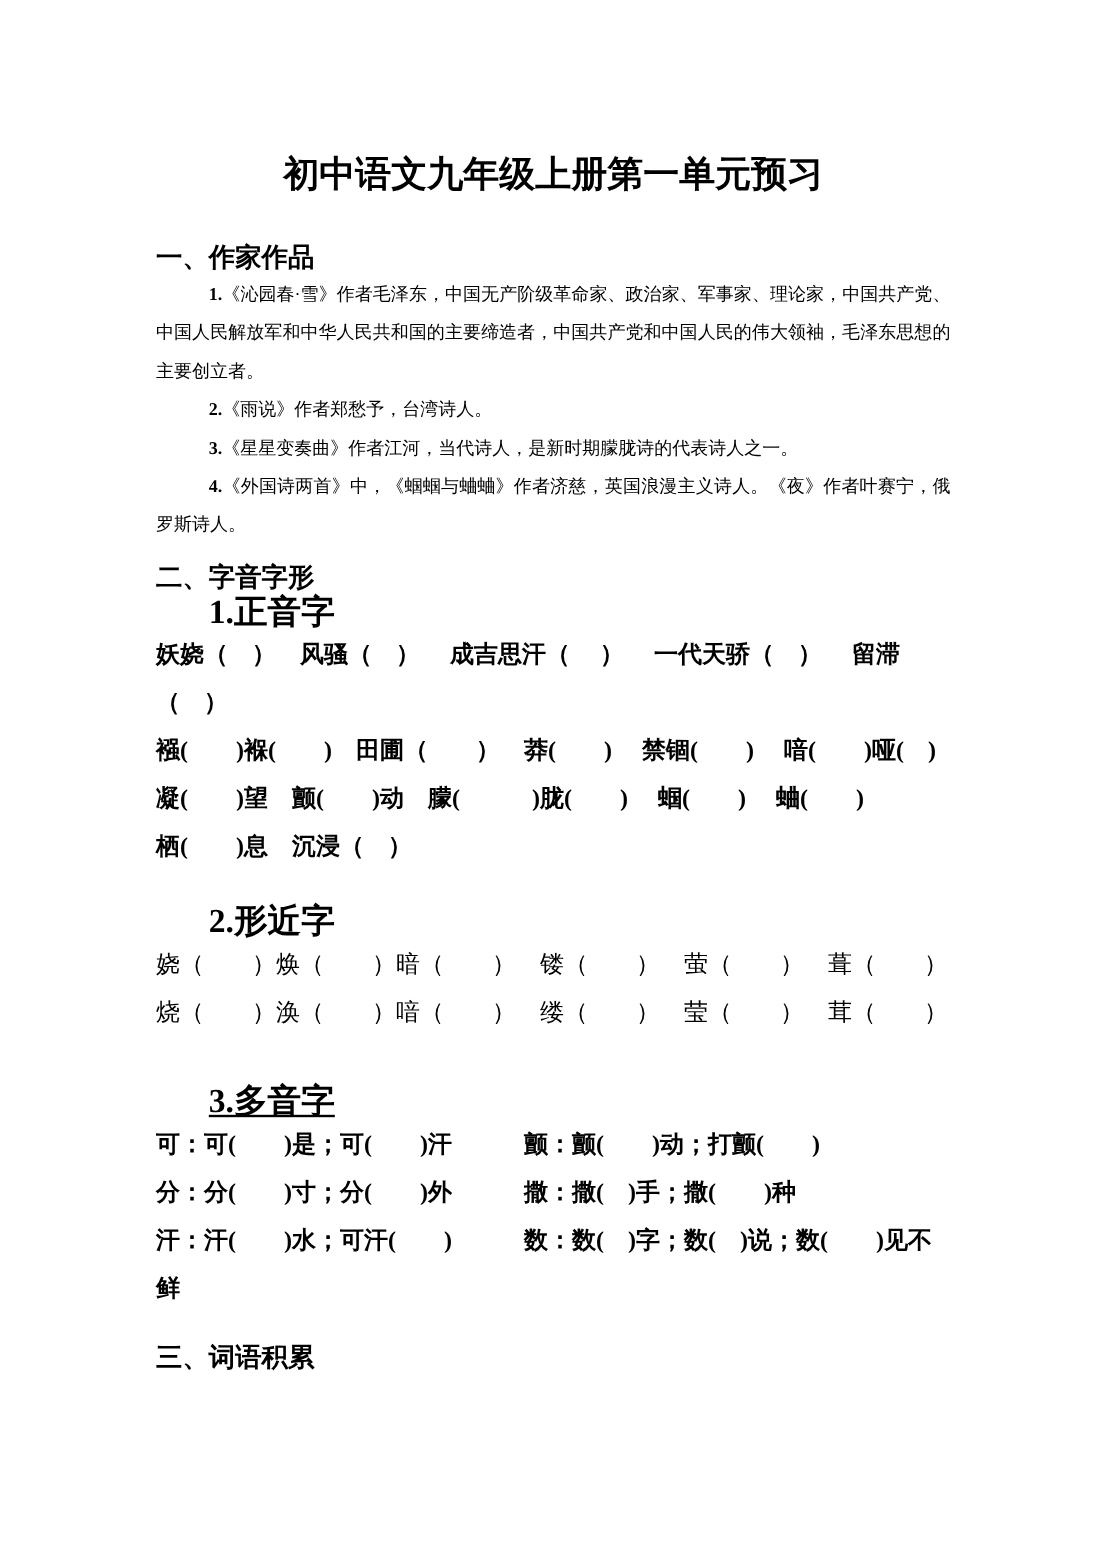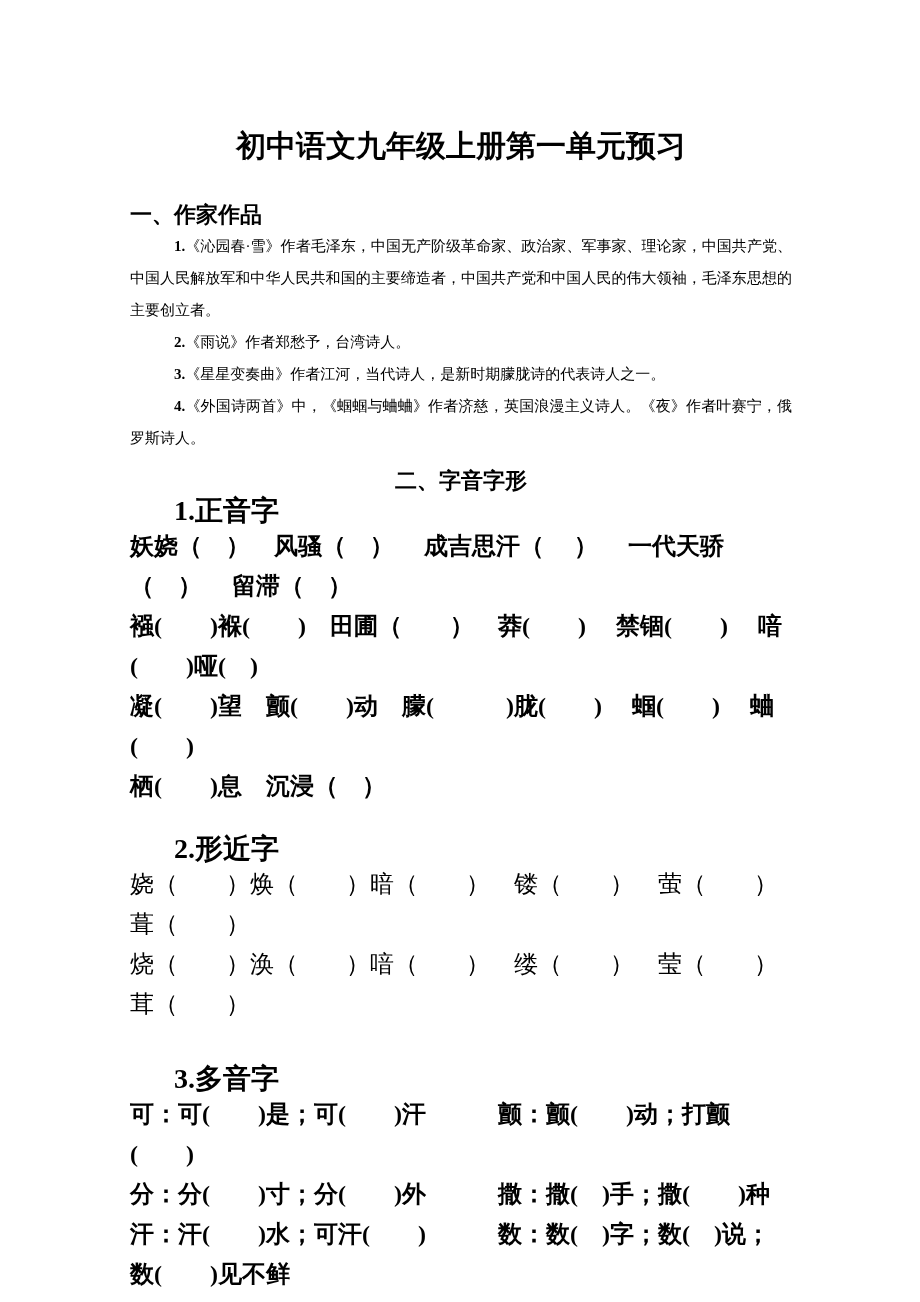--- a/index.html
+++ b/index.html
@@ -23,27 +23,27 @@
   .para{
     margin:0;font-size:15px;line-height:32px;
     text-align:justify;text-justify:inter-character;
     text-indent:44px;
   }
   .para .num{font-weight:bold;}
   .sub-heading{
     margin:0;margin-left:44px;font-size:28px;font-weight:bold;line-height:30px;
   }
   .row{
-    margin:0;font-size:24px;line-height:40px;
+    margin:0;font-size:20px;line-height:40px;
     white-space:pre-wrap;
   }
   .row.bold{font-weight:bold;}
-  .s2-heading{margin-top:12px;text-align:center;}
+  .s2-heading{margin-top:12px;}
   .sub2-heading{margin-top:28px;}
-  .sub3-heading{margin-top:40px;}
+  .sub3-heading{margin-top:40px;text-decoration:underline;}
   .s3-heading{margin-top:22px;}
 </style>
 </head>
 <body>
 
 <div class="page">
   <div class="content">
 
     <h1 class="doc-title">初中语文九年级上册第一单元预习</h1>
 

